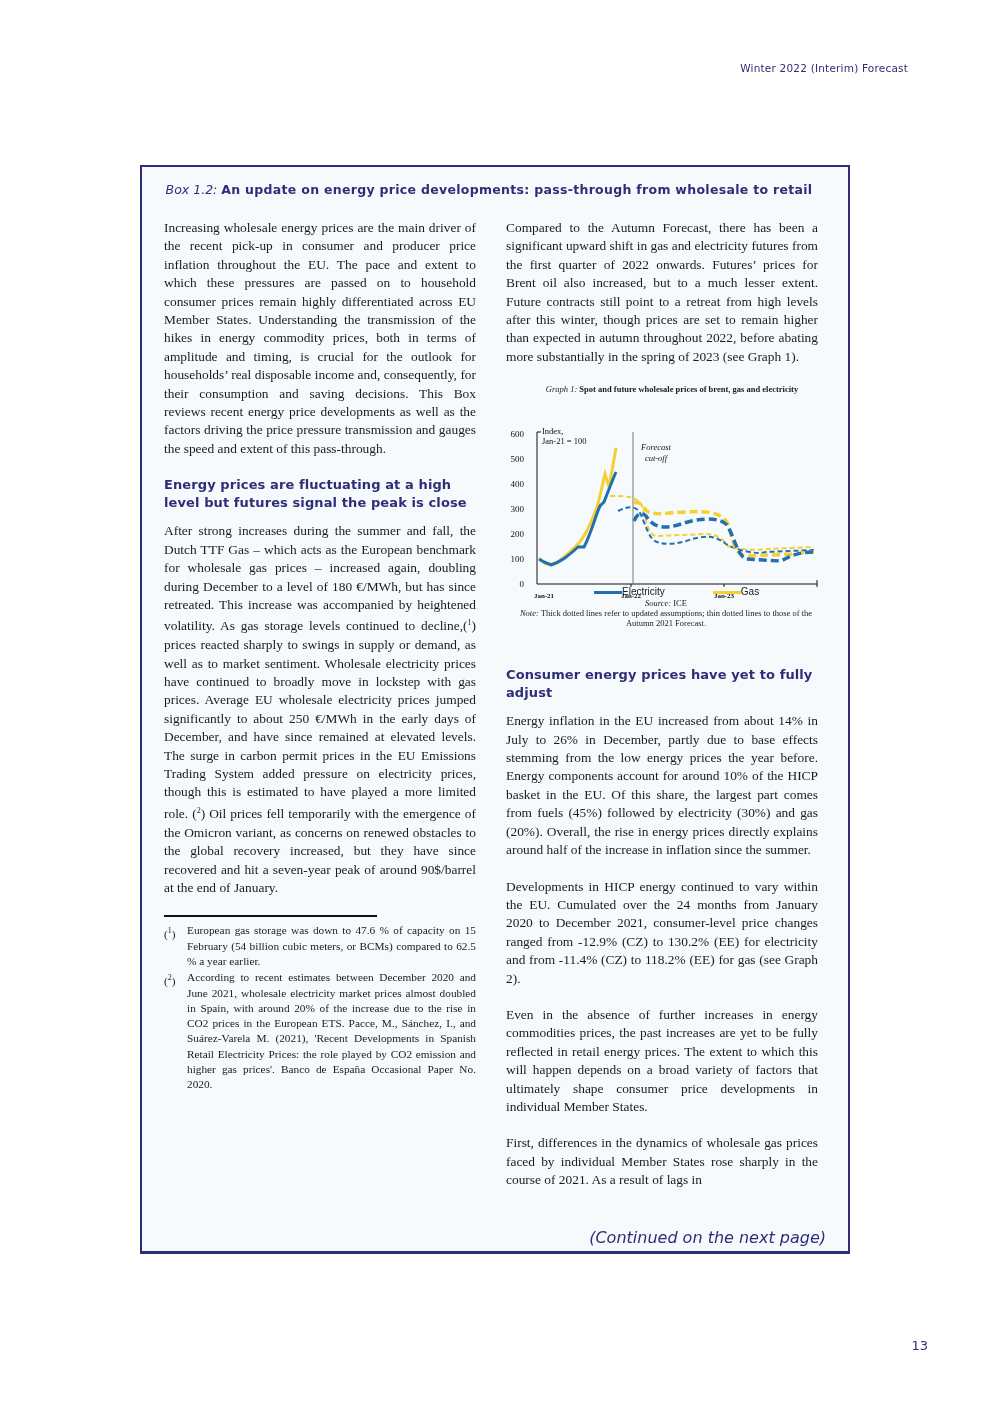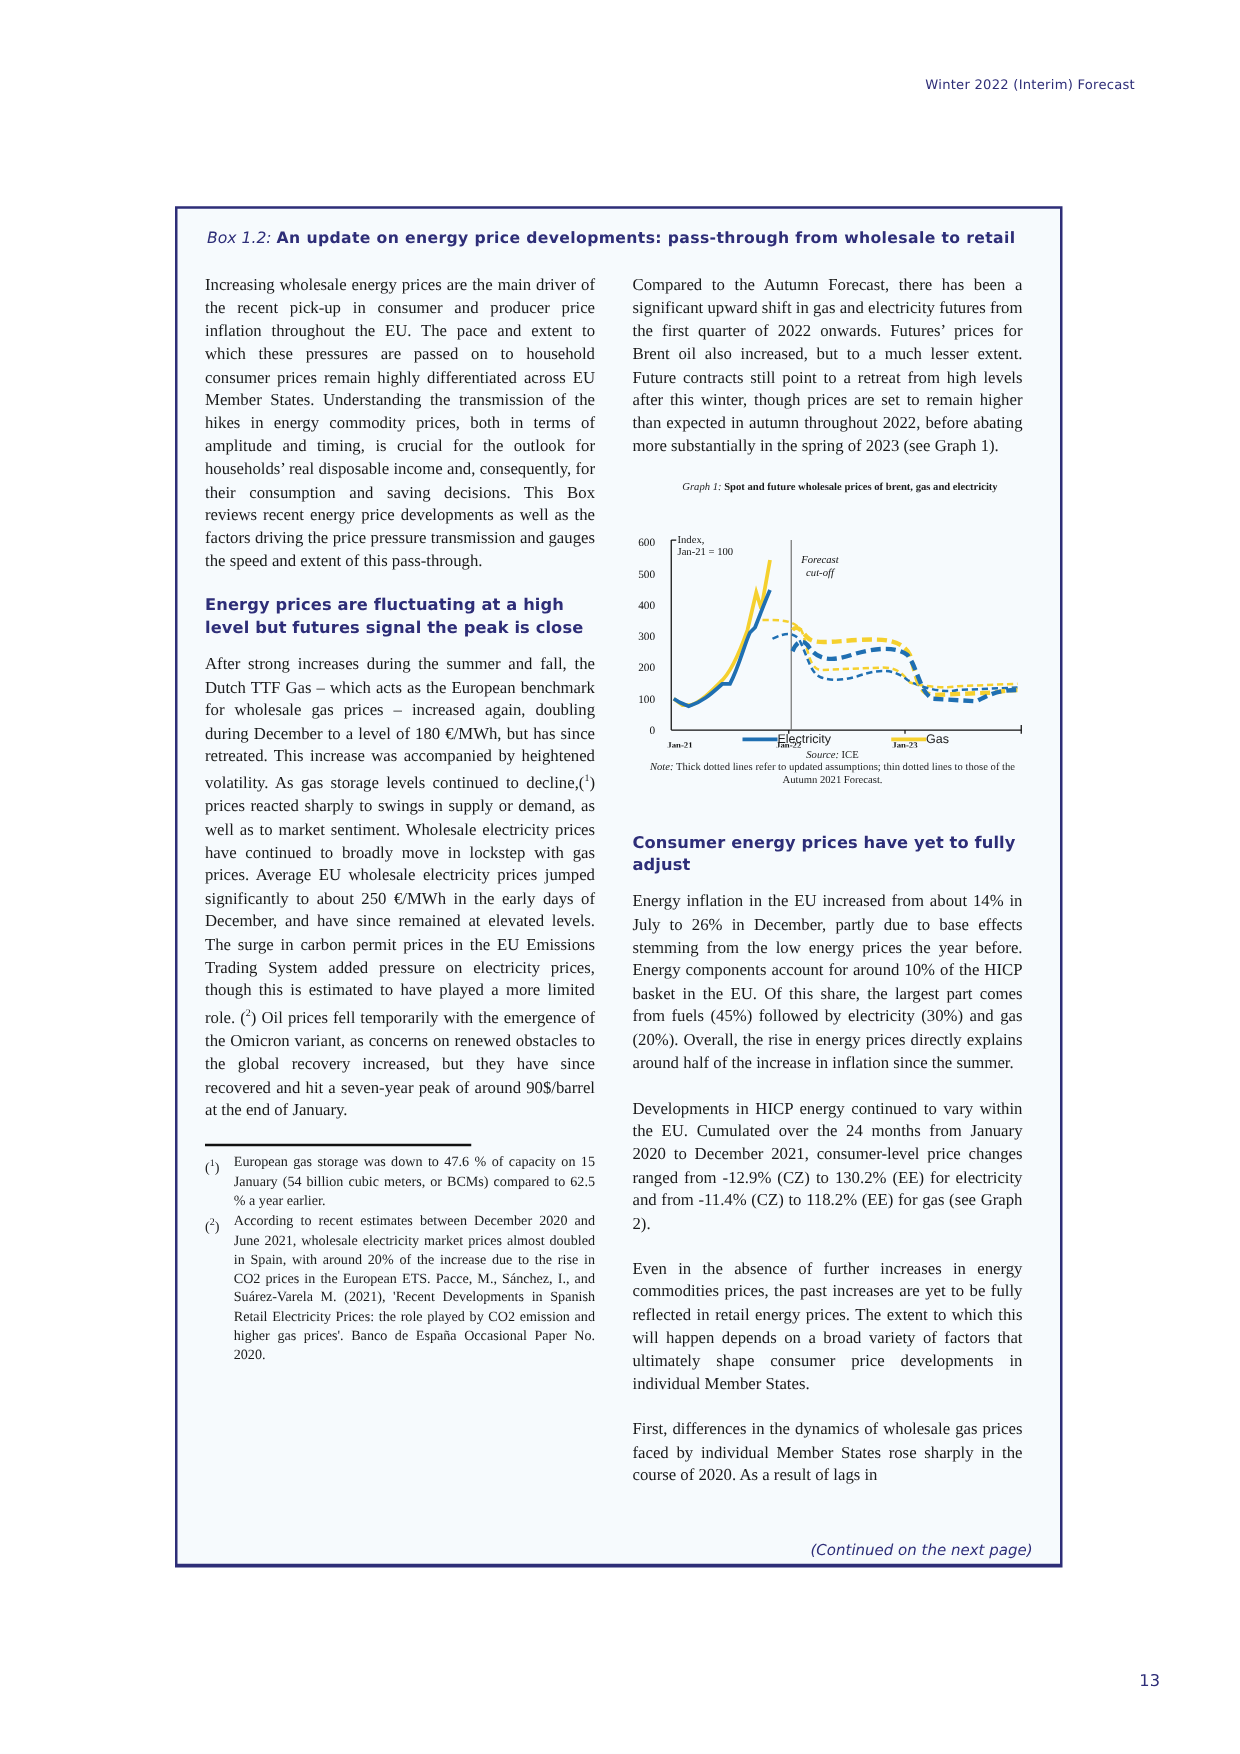--- a/index.html
+++ b/index.html
@@ -12,21 +12,21 @@
   .box-title .main { font-weight:bold; letter-spacing:0.3px; }
   .col { position:absolute; width:312px; font-size:13.4px; line-height:18.4px; text-align:justify; }
   .col-left { left:22px; top:52px; }
   .col-right { left:364px; top:52px; }
   p { margin:0 0 18px 0; }
   .subhead { font-family:"DejaVu Sans", sans-serif; font-weight:bold; font-size:13px; line-height:18px; color:#2e2e78; margin:0 0 10px 0; text-align:left; letter-spacing:0.1px; }
   sup { font-size:8px; }
   .fn-rule { width:213px; border-top:2px solid #111; margin:10px 0 6px 0; }
   .footnote { font-size:11.3px; line-height:15.3px; display:flex; text-align:justify; margin:0 0 1px 0; }
   .footnote .fn-mark { width:23px; flex:none; }
-  .continued { position:absolute; right:22px; bottom:4px; font-family:"DejaVu Sans", sans-serif; font-style:italic; font-size:12px; color:#2e2e78; }
+  .continued { position:absolute; right:22px; bottom:4px; font-family:"DejaVu Sans", sans-serif; font-style:italic; font-size:16px; color:#2e2e78; }
   .graph { position:relative; width:312px; height:262px; margin:6px 0 20px 0; }
   .graph-title { position:absolute; top:0; left:20px; right:0; text-align:center; font-size:8.5px; line-height:10px; font-weight:bold; }
   .graph-title .gt-lead { font-style:italic; font-weight:normal; }
   .graph svg { position:absolute; left:0; top:0; }
   .graph .notes { position:absolute; left:8px; top:214px; font-size:8.5px; line-height:10px; text-align:center; }
   .graph .notes i { font-style:italic; }
 </style>
 </head>
 <body>
 
@@ -38,21 +38,21 @@
     <span class="main">An update on energy price developments: pass-through from wholesale to retail</span>
   </div>
 
   <div class="col col-left">
     <p>Increasing wholesale energy prices are the main driver of the recent pick-up in consumer and producer price inflation throughout the EU. The pace and extent to which these pressures are passed on to household consumer prices remain highly differentiated across EU Member States. Understanding the transmission of the hikes in energy commodity prices, both in terms of amplitude and timing, is crucial for the outlook for households’ real disposable income and, consequently, for their consumption and saving decisions. This Box reviews recent energy price developments as well as the factors driving the price pressure transmission and gauges the speed and extent of this pass-through.</p>
     <div class="subhead">Energy prices are fluctuating at a high level but futures signal the peak is close</div>
     <p><span>After strong increases during the summer and fall, the Dutch TTF Gas – which acts as the European benchmark for wholesale gas prices – increased again, doubling during December to a level of 180 €/MWh, but has since retreated. This increase was accompanied by heightened volatility. As gas storage levels continued to decline,</span>(<sup>1</sup>)<span> prices reacted sharply to swings in supply or demand, as well as to market sentiment. Wholesale electricity prices have continued to broadly move in lockstep with gas prices. Average EU wholesale electricity prices jumped significantly to about 250 €/MWh in the early days of December, and have since remained at elevated levels. The surge in carbon permit prices in the EU Emissions Trading System added pressure on electricity prices, though this is estimated to have played a more limited role.</span> (<sup>2</sup>)<span> Oil prices fell temporarily with the emergence of the Omicron variant, as concerns on renewed obstacles to the global recovery increased, but they have since recovered and hit a seven-year peak of around 90$/barrel at the end of January.</span></p>
     <div class="fn-rule"></div>
     <div class="footnote">
       <span class="fn-mark">(<sup>1</sup>)</span>
-      <span>European gas storage was down to 47.6 % of capacity on 15 January (54 billion cubic meters, or BCMs) compared to 62.5 % a year earlier.</span>
+      <span>European gas storage was down to 47.6 % of capacity on 15 February (54 billion cubic meters, or BCMs) compared to 62.5 % a year earlier.</span>
     </div>
     <div class="footnote">
       <span class="fn-mark">(<sup>2</sup>)</span>
       <span>According to recent estimates between December 2020 and June 2021, wholesale electricity market prices almost doubled in Spain, with around 20% of the increase due to the rise in CO2 prices in the European ETS. Pacce, M., Sánchez, I., and Suárez-Varela M. (2021), 'Recent Developments in Spanish Retail Electricity Prices: the role played by CO2 emission and higher gas prices'. Banco de España Occasional Paper No. 2020.</span>
     </div>
   </div>
 
   <div class="col col-right">
     <p>Compared to the Autumn Forecast, there has been a significant upward shift in gas and electricity futures from the first quarter of 2022 onwards. Futures’ prices for Brent oil also increased, but to a much lesser extent. Future contracts still point to a retreat from high levels after this winter, though prices are set to remain higher than expected in autumn throughout 2022, before abating more substantially in the spring of 2023 (see Graph 1).</p>
 
@@ -106,19 +106,19 @@
       <div class="notes">
         <div><i>Source:</i><span> ICE</span></div>
         <div><i>Note:</i><span> Thick dotted lines refer to updated assumptions; thin dotted lines to those of the Autumn 2021 Forecast.</span></div>
       </div>
     </div>
 
     <div class="subhead">Consumer energy prices have yet to fully adjust</div>
     <p>Energy inflation in the EU increased from about 14% in July to 26% in December, partly due to base effects stemming from the low energy prices the year before. Energy components account for around 10% of the HICP basket in the EU. Of this share, the largest part comes from fuels (45%) followed by electricity (30%) and gas (20%). Overall, the rise in energy prices directly explains around half of the increase in inflation since the summer.</p>
     <p>Developments in HICP energy continued to vary within the EU. Cumulated over the 24 months from January 2020 to December 2021, consumer-level price changes ranged from -12.9% (CZ) to 130.2% (EE) for electricity and from -11.4% (CZ) to 118.2% (EE) for gas (see Graph 2).</p>
     <p>Even in the absence of further increases in energy commodities prices, the past increases are yet to be fully reflected in retail energy prices. The extent to which this will happen depends on a broad variety of factors that ultimately shape consumer price developments in individual Member States.</p>
-    <p>First, differences in the dynamics of wholesale gas prices faced by individual Member States rose sharply in the course of 2020. As a result of lags in</p>
+    <p>First, differences in the dynamics of wholesale gas prices faced by individual Member States rose sharply in the course of 2021. As a result of lags in</p>
   </div>
 
   <div class="continued">(Continued on the next page)</div>
 </div>
 
 <div class="page-number">13</div>
 
 </body></html>

